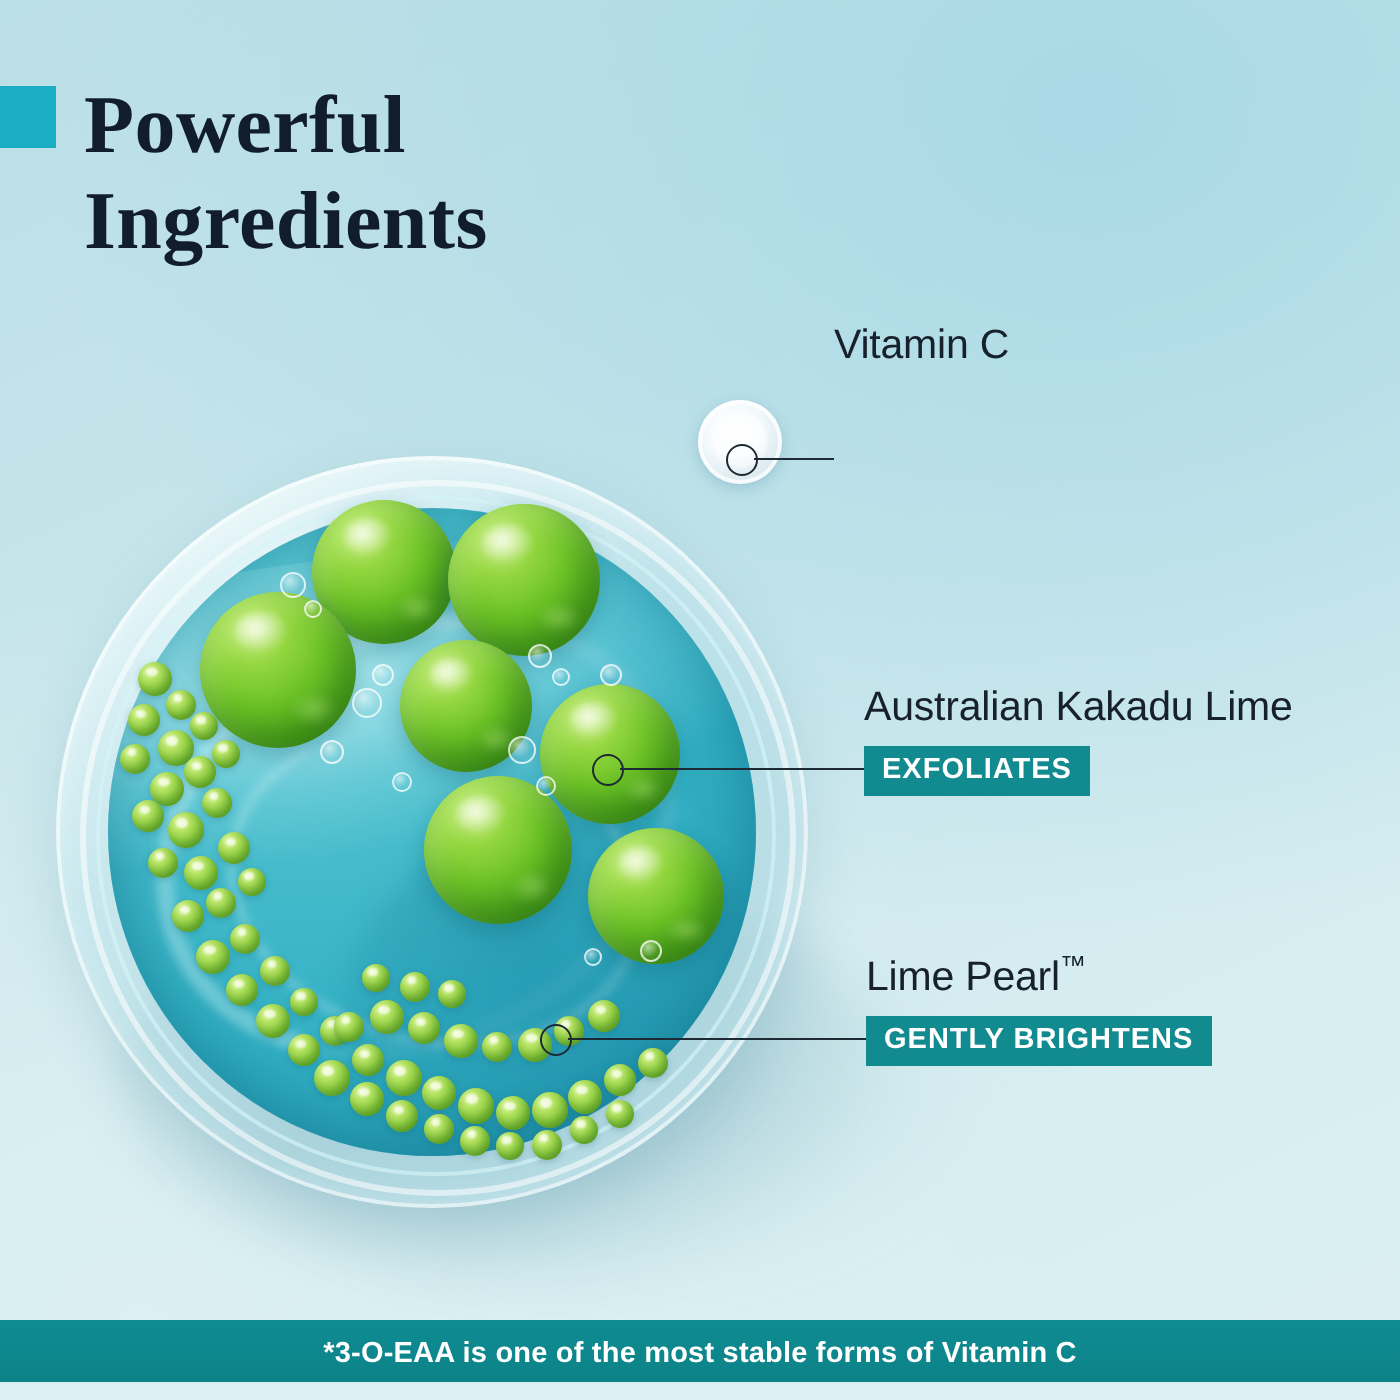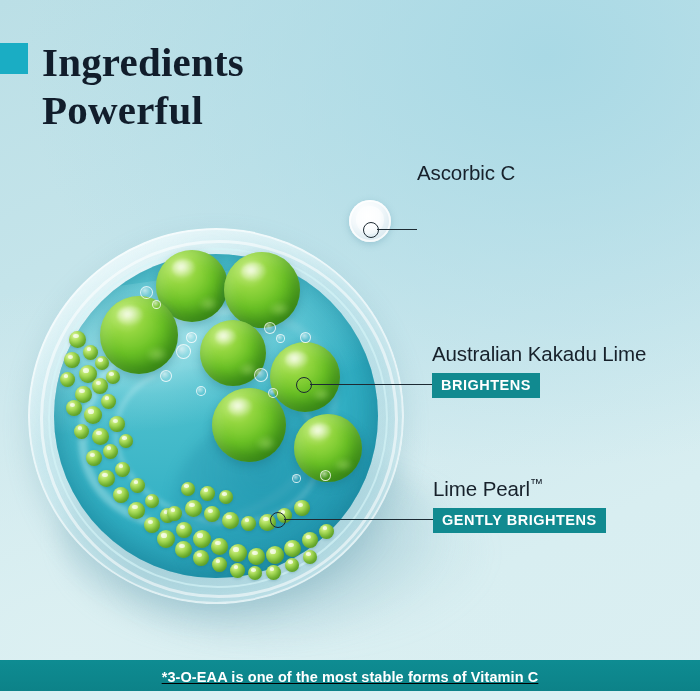--- a/index.html
+++ b/index.html
@@ -262,21 +262,20 @@
   .footer-bar {
     position: absolute;
     left: 0;
     top: 660px;
     width: 700px;
     height: 34px;
     background: linear-gradient(180deg, #0e8c92 0%, #0c8187 100%);
     display: flex;
     align-items: center;
     justify-content: center;
-    text-decoration: underline;
   }
   .footer-text {
     color: #ffffff;
     font-size: 14.5px;
     font-weight: bold;
     letter-spacing: 0.1px;
     white-space: nowrap;
   }
   .footer-under {
     position: absolute;
@@ -385,36 +384,36 @@
     <div class="bubble" style="left:196px;top:386px;width:8px;height:8px;"></div>
     <div class="bubble" style="left:160px;top:370px;width:10px;height:10px;"></div>
     <div class="bubble" style="left:320px;top:470px;width:9px;height:9px;"></div>
     <div class="bubble" style="left:292px;top:474px;width:7px;height:7px;"></div>
 
     <div class="powder-dish"></div>
   </div>
 
   <div class="title-accent"></div>
   <div class="title">
+    <span>Powerful</span>
     <span>Ingredients</span>
-    <span>Powerful</span>
   </div>
 
   <div class="leader-dot" style="left:363px;top:222px;"></div>
   <div class="leader-line" style="left:377px;top:229px;width:40px;"></div>
   <div class="callout-label" style="left:417px;top:160px;">
-    <div>Ascorbic C</div>
+    <div>Vitamin C</div>
   </div>
 
   <div class="leader-dot" style="left:296px;top:377px;"></div>
   <div class="leader-line" style="left:310px;top:384px;width:122px;"></div>
   <div class="callout-label" style="left:432px;top:341px;">
     <div>Australian Kakadu Lime</div>
   </div>
-  <div class="badge" style="left:432px;top:373px;">BRIGHTENS</div>
+  <div class="badge" style="left:432px;top:373px;">EXFOLIATES</div>
 
   <div class="leader-dot" style="left:270px;top:512px;"></div>
   <div class="leader-line" style="left:284px;top:519px;width:151px;"></div>
   <div class="callout-label" style="left:433px;top:476px;">
     <div><span>Lime Pearl</span><span class="sup">™</span></div>
   </div>
   <div class="badge" style="left:433px;top:508px;">GENTLY BRIGHTENS</div>
 
   <div class="footer-bar">
     <span class="footer-text">*3-O-EAA is one of the most stable forms of Vitamin C</span>

